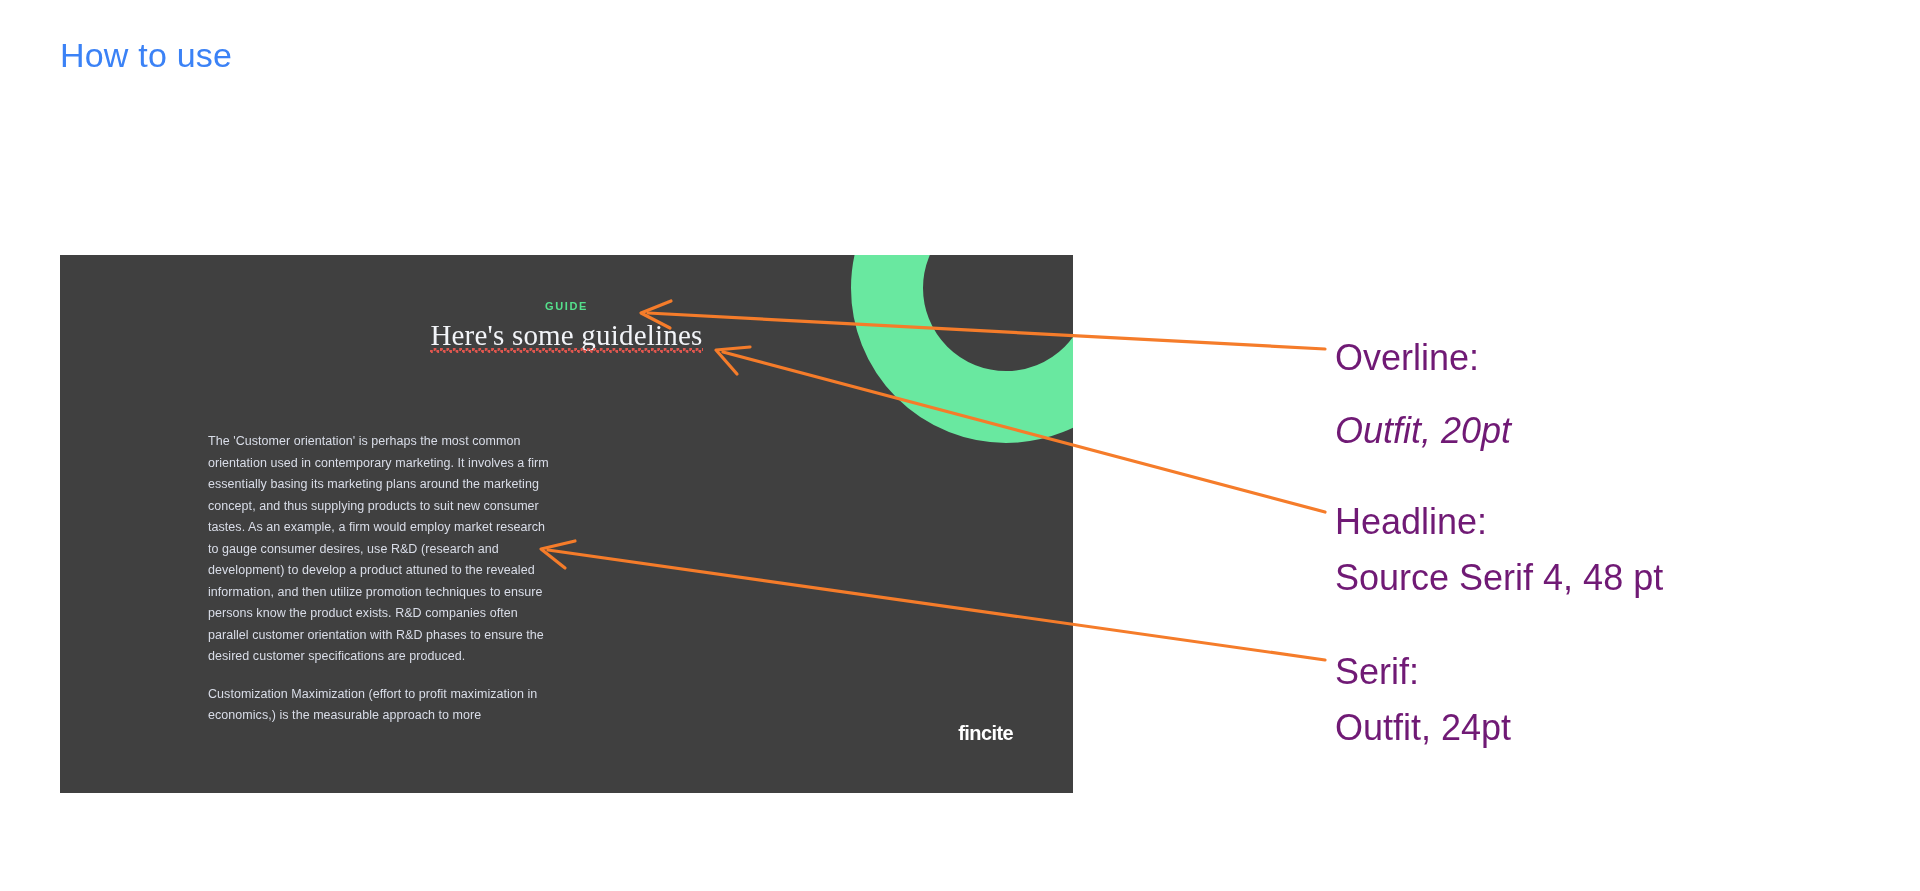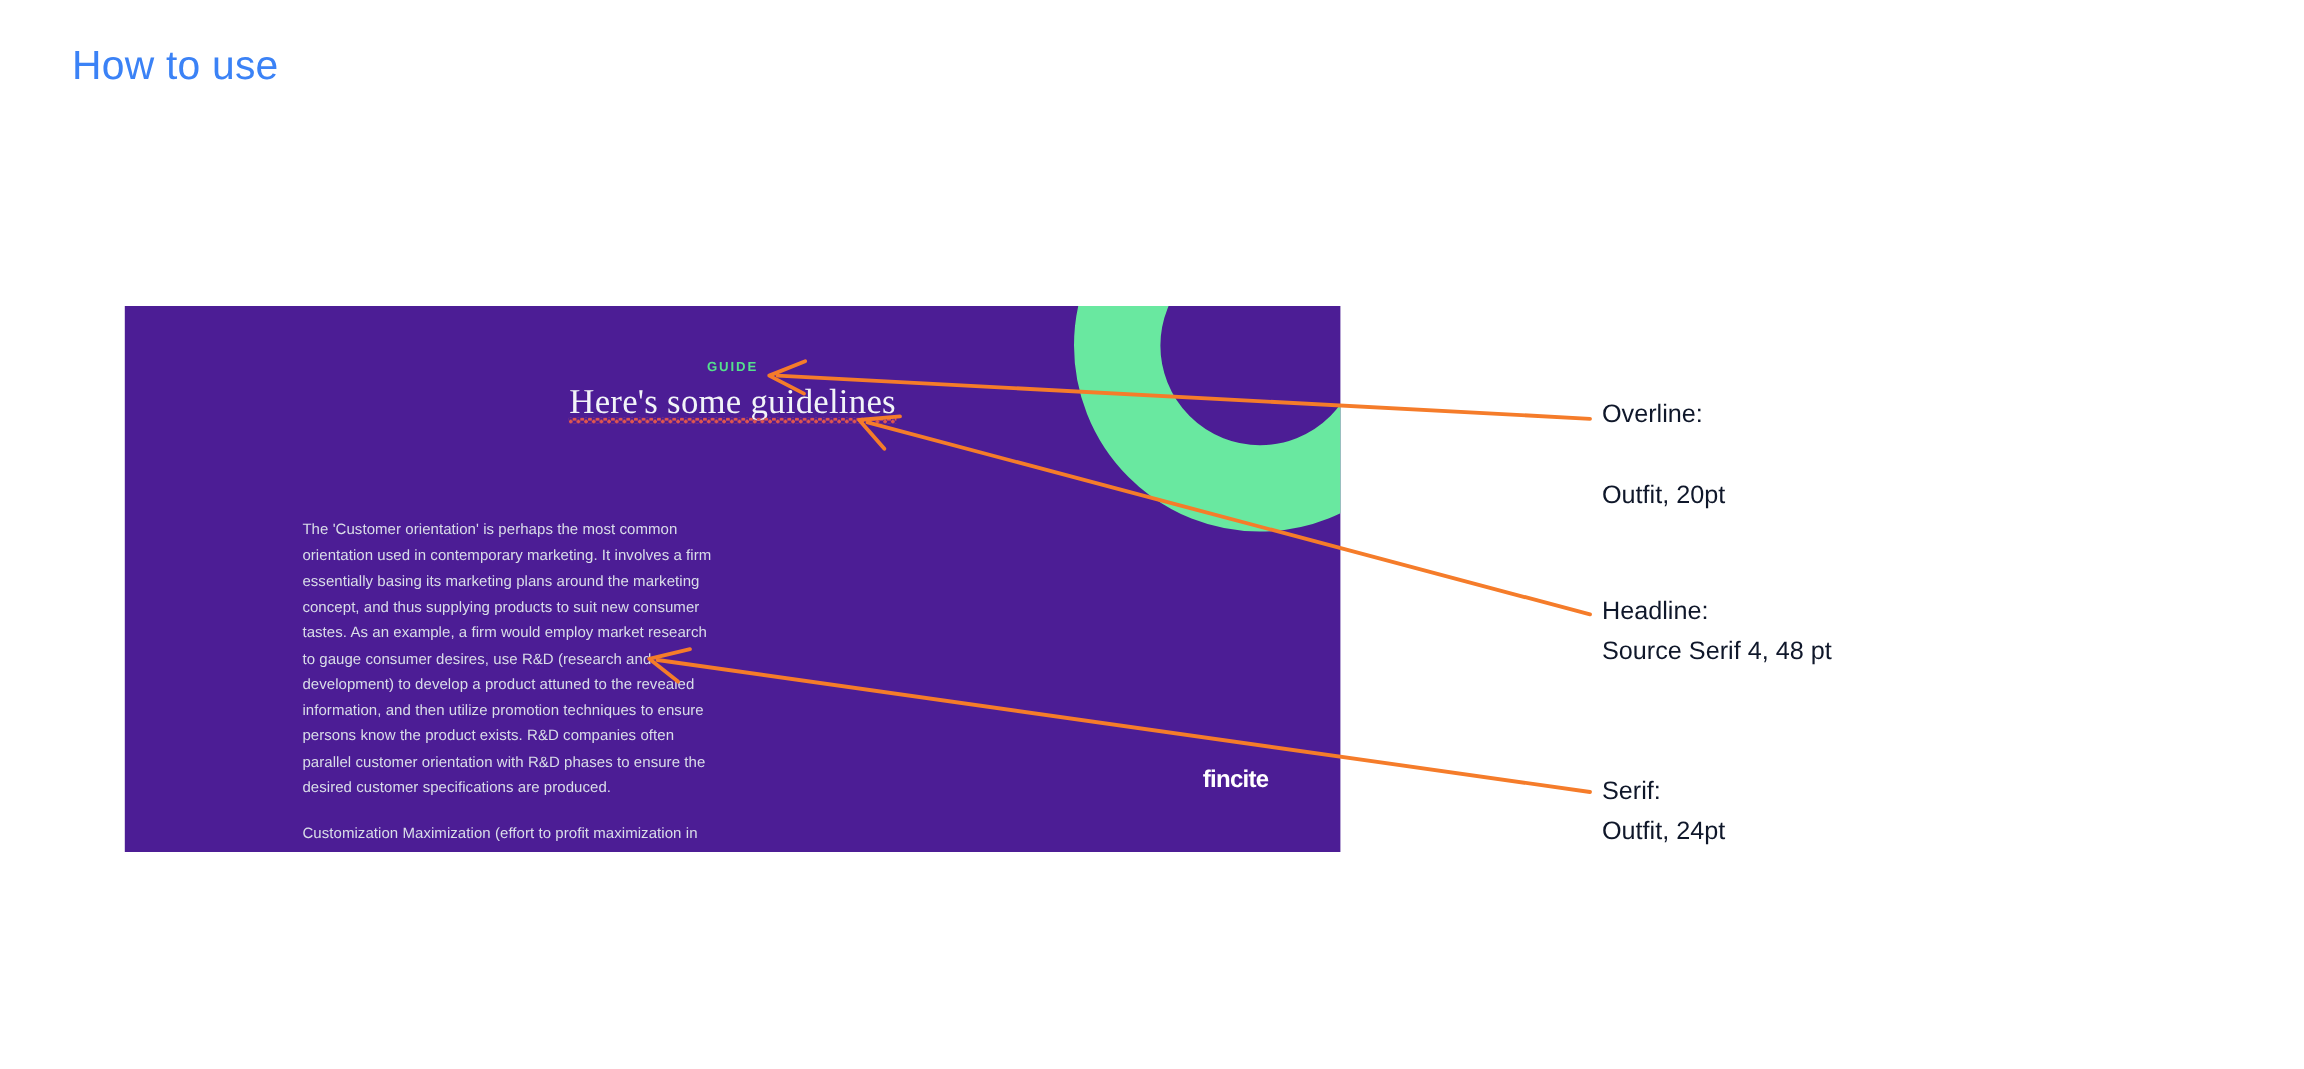--- a/index.html
+++ b/index.html
@@ -27,24 +27,23 @@
     letter-spacing: 0.2px;
     white-space: nowrap;
   }
 
   
   .slide {
     position: absolute;
     left: 60px;
     top: 255px;
     width: 1013px;
-    height: 455px;
-    background: #4c1d95;
+    height: 538px;
+    background: #404040;
     overflow: hidden;
-    margin-left: 44px;
   }
 
   
   .deco-ring {
     position: absolute;
     right: -88px;
     top: -122px;
     width: 310px;
     height: 310px;
     border-radius: 50%;
@@ -120,30 +119,30 @@
     bottom: 48px;
     font-size: 20px;
     font-weight: 700;
     color: #ffffff;
     letter-spacing: -0.6px;
   }
 
   
   .annotation {
     position: absolute;
-    font-size: 21px;
+    font-size: 36px;
     line-height: 1.55;
-    color: #0f172a;
+    color: #701a75;
     white-space: nowrap;
   }
   .ann-overline  { left: 1335px; top: 330px; }
   .ann-headline  { left: 1335px; top: 494px; }
   .ann-copy      { left: 1335px; top: 644px; }
   .annotation .ann-line { display: block; }
-  .ann-overline .ann-line + .ann-line { margin-top: 34px; }
+  .ann-overline .ann-line + .ann-line { margin-top: 17px; font-style: italic; }
 
   
   .connectors {
     position: absolute;
     left: 0; top: 0;
     width: 1920px;
     height: 891px;
     pointer-events: none;
   }
 </style>

